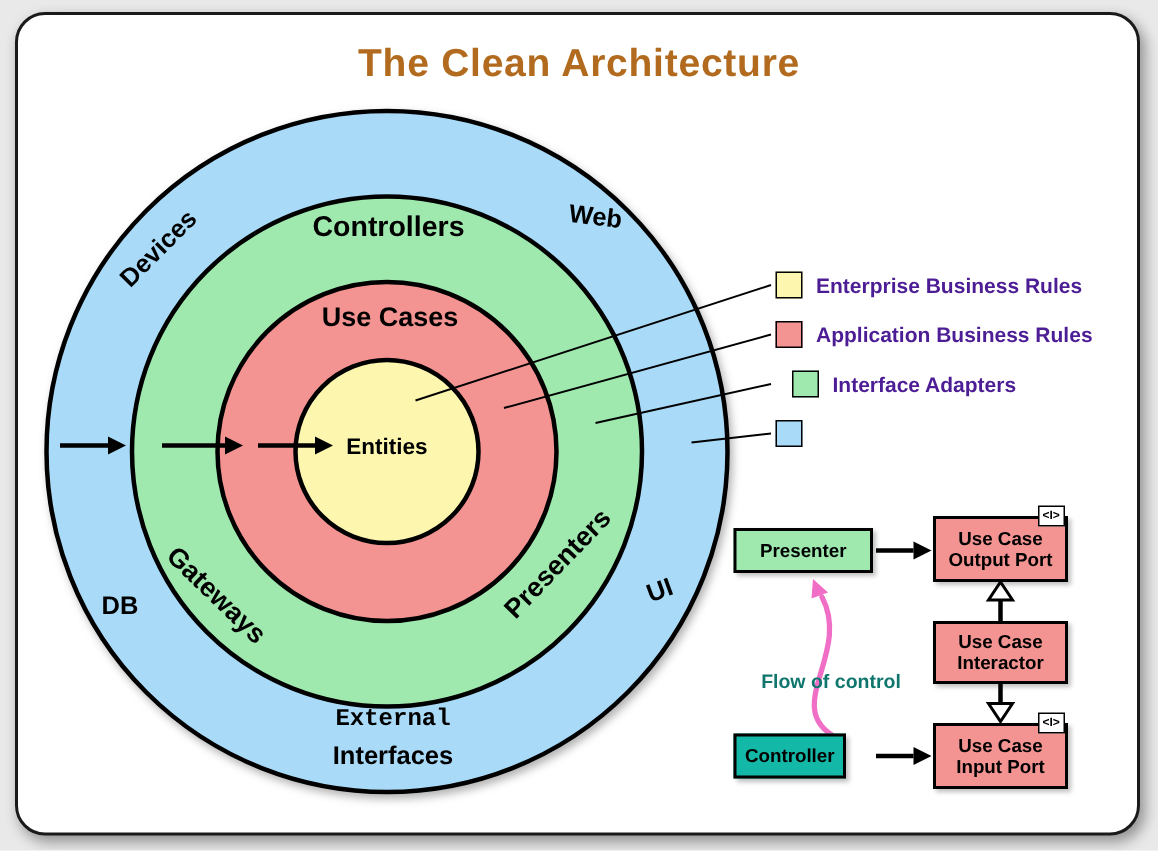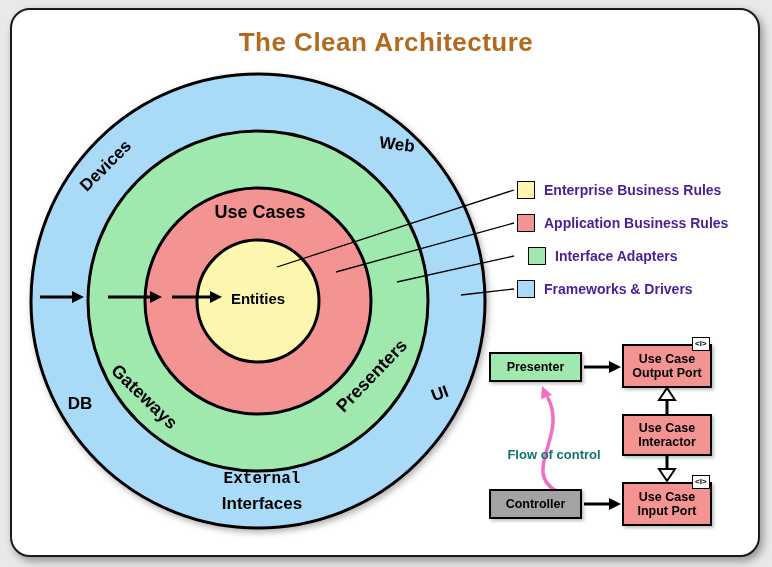--- a/index.html
+++ b/index.html
@@ -83,60 +83,60 @@
   </svg>
 
   <div class="title" style="color: rgb(178, 107, 30);">The Clean Architecture</div>
 
   <div class="lbl" style="left:106px; top:166px; font-size:17px; transform:translate(-50%,-50%) rotate(-45deg);">Devices</div>
   <div class="lbl" style="left:397px; top:145px; font-size:17px; transform:translate(-50%,-50%) rotate(7deg);">Web</div>
   <div class="lbl" style="left:80px; top:404px; font-size:17px;">DB</div>
   <div class="lbl" style="left:440px; top:394px; font-size:17px; transform:translate(-50%,-50%) rotate(-20deg);">UI</div>
   <div class="lbl" style="left:262px; top:479px; font-size:16px;font-family:Liberation Mono, monospace;">External</div>
   <div class="lbl" style="left:262px; top:504px; font-size:17px;">Interfaces</div>
+  <div class="lbl" style="left:259px; top:152px; font-size:19px;">Controllers</div>
   <div class="lbl" style="left:144px; top:397px; font-size:18px; transform:translate(-50%,-50%) rotate(44deg);">Gateways</div>
   <div class="lbl" style="left:372px; top:376px; font-size:18px; transform:translate(-50%,-50%) rotate(-46deg);">Presenters</div>
   <div class="lbl" style="left:260px; top:212px; font-size:18px;">Use Cases</div>
   <div class="lbl" style="left:258px; top:298px; font-size:15px;">Entities</div>
 
   <div>
     <div class="legend-row" style="top:180px;">
       <span class="swatch" style="background-color: rgb(252, 246, 175);"></span>
       <span class="legend-text">Enterprise Business Rules</span>
     </div>
     <div class="legend-row" style="top:213px;justify-content:flex-end;">
       <span class="swatch" style="background-color: rgb(243, 148, 146);"></span>
       <span class="legend-text">Application Business Rules</span>
     </div>
     <div class="legend-row" style="top:246px;margin-left:11px;">
       <span class="swatch" style="background-color: rgb(159, 233, 175);"></span>
       <span class="legend-text">Interface Adapters</span>
     </div>
     <div class="legend-row" style="top:279px;">
       <span class="swatch" style="background-color: rgb(169, 218, 248);"></span>
-      <span class="legend-text">Frameworks &amp; Drivers</span>
     </div>
   </div>
 
   <div class="fbox" style="left: 489px; top: 352px; width: 93px; height: 30px; background-color: rgb(159, 233, 175);">
     <span>Presenter</span>
   </div>
   <div class="fbox" style="left: 622px; top: 344px; width: 90px; height: 44px; background-color: rgb(243, 148, 146);">
     <span>Use Case</span>
     <span>Output Port</span>
   </div>
   <div class="fbox" style="left: 622px; top: 414px; width: 90px; height: 42px; background-color: rgb(243, 148, 146);">
     <span>Use Case</span>
     <span>Interactor</span>
   </div>
   <div class="fbox" style="left: 622px; top: 482px; width: 90px; height: 44px; background-color: rgb(243, 148, 146);">
     <span>Use Case</span>
     <span>Input Port</span>
   </div>
-  <div class="fbox" style="left: 489px; top: 489px; width: 93px; height: 30px; background-color: #a3a3a3;">
+  <div class="fbox" style="left: 489px; top: 489px; width: 75px; height: 30px; background-color: #14b8a6;">
     <span>Controller</span>
   </div>
 
   <div class="itag" style="left:692px; top:337px;">&lt;I&gt;</div>
   <div class="itag" style="left:692px; top:475px;">&lt;I&gt;</div>
 
   <div class="flow-label" style="left: 554px; top: 454px; color: #0f766e;">Flow of control</div>
 
 </div>
 

